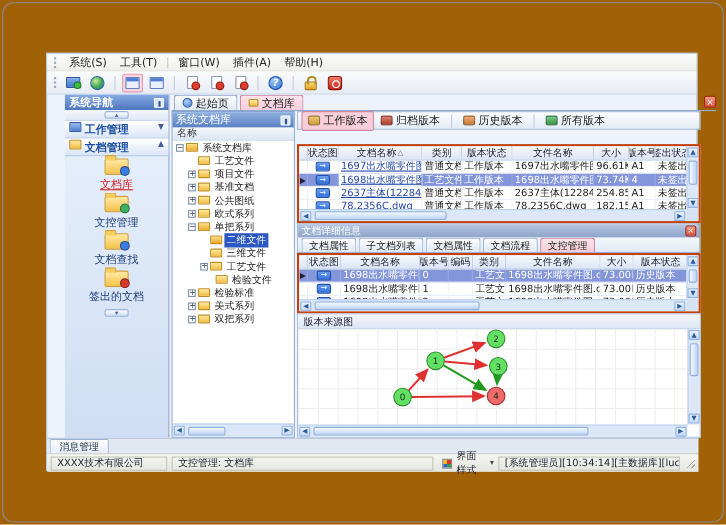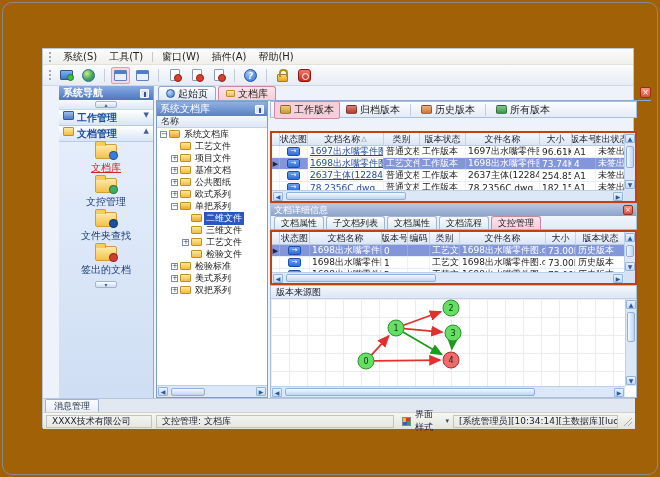--- a/index.html
+++ b/index.html
@@ -238,22 +238,22 @@
         <div class="sb-items" id="sb-items">
             <div class="sb-item selected">
               <div class="sbi" style="--acc: #3a7de0;"></div>
               <div class="lbl">文档库</div>
             </div>
             <div class="sb-item">
               <div class="sbi" style="--acc: #3fae62;"></div>
               <div class="lbl">文控管理</div>
             </div>
             <div class="sb-item">
-              <div class="sbi" style="--acc: #1c4f9c;"></div>
-              <div class="lbl">文件夹查找</div>
+              <div class="sbi" style="--acc: #3a7de0;"></div>
+              <div class="lbl">文档查找</div>
             </div>
             <div class="sb-item">
               <div class="sbi" style="--acc: #d23b2f;"></div>
               <div class="lbl">签出的文档</div>
             </div>
           </div>
         <div class="sb-bottom">
             <span class="mini-btn">▾</span>
           </div>
       </div>
@@ -322,21 +322,21 @@
             <div class="tnode" style="padding-left: 25px;">
               <span class="tglyph none">−</span>
               <span class="tfolder"></span>
               <span class="tlabel">三维文件</span>
             </div>
             <div class="tnode" style="padding-left: 25px;">
               <span class="tglyph">+</span>
               <span class="tfolder"></span>
               <span class="tlabel">工艺文件</span>
             </div>
-            <div class="tnode" style="padding-left: 25px;">
+            <div class="tnode" style="padding-left: 9px; margin-left: 21px;">
               <span class="tglyph none">−</span>
               <span class="tfolder"></span>
               <span class="tlabel">检验文件</span>
             </div>
             <div class="tnode" style="padding-left: 14px;">
               <span class="tglyph">+</span>
               <span class="tfolder"></span>
               <span class="tlabel">检验标准</span>
             </div>
             <div class="tnode" style="padding-left: 14px;">

